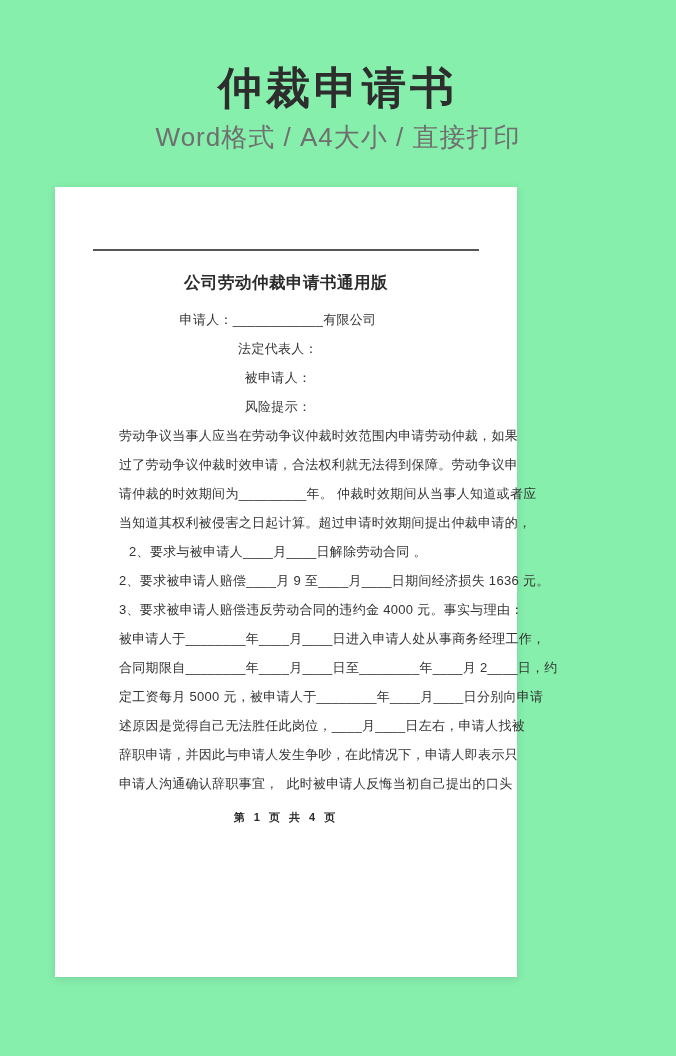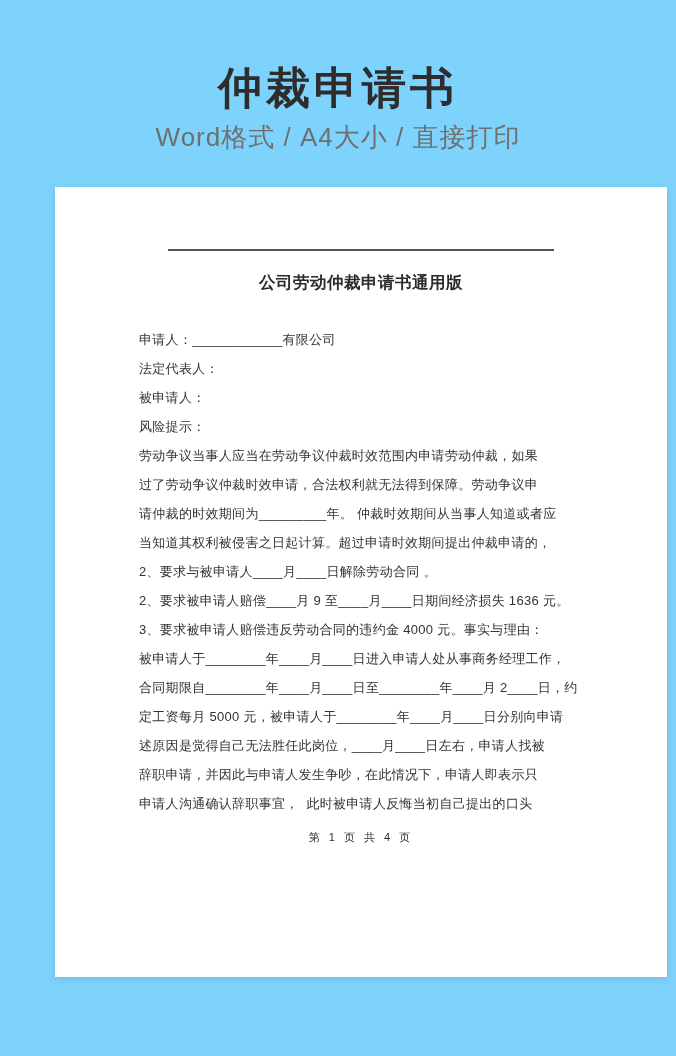--- a/index.html
+++ b/index.html
@@ -7,21 +7,21 @@
     width: 676px;
     height: 1056px;
     background: #ebedf2;
     font-family: "Liberation Sans", "DejaVu Sans", sans-serif;
     overflow: hidden;
   }
   .stage {
     position: relative;
     width: 676px;
     height: 1056px;
-    background: #7dd3fc;
+    background: #86efac;
   }
   .header {
     position: absolute;
     top: 0; left: 0; right: 0;
     text-align: center;
   }
   .header-title {
     margin-top: 64px;
     font-size: 44px;
     line-height: 48px;
@@ -35,57 +35,58 @@
     line-height: 30px;
     font-weight: 400;
     color: #6f6f6f;
     letter-spacing: 1px;
     text-align: center;
   }
   .page {
     position: absolute;
     left: 55px;
     top: 187px;
-    width: 612px;
+    width: 462px;
     height: 790px;
     background: #ffffff;
     box-shadow: 0 2px 8px rgba(70, 80, 100, 0.18);
   }
   .doc-divider {
     margin: 62px auto 0 auto;
     width: 386px;
     height: 0;
     border-top: 2px solid #565656;
   }
   .doc-title {
     margin-top: 20px;
     text-align: center;
     font-size: 16.5px;
     line-height: 22px;
     font-weight: 700;
     color: #2b2b2b;
     letter-spacing: 0.5px;
   }
   .doc-body {
-    margin-top: 32px;
-    padding-left: 84px;
+    margin-top: 12px;
+    padding-left: 64px;
     padding-right: 80px;
+    text-align: center;
   }
   .doc-line {
     font-size: 13px;
     line-height: 29px;
     color: #333333;
     white-space: pre;
     letter-spacing: 0.3px;
   }
   .doc-footer {
     margin-top: 12px;
     text-align: center;
     font-size: 11px;
-    font-weight: 400;
+    font-weight: 700;
     color: #2b2b2b;
     letter-spacing: 3px;
   }
 </style>
 </head>
 <body>
 
 <div class="stage">
 
   <div class="header">

